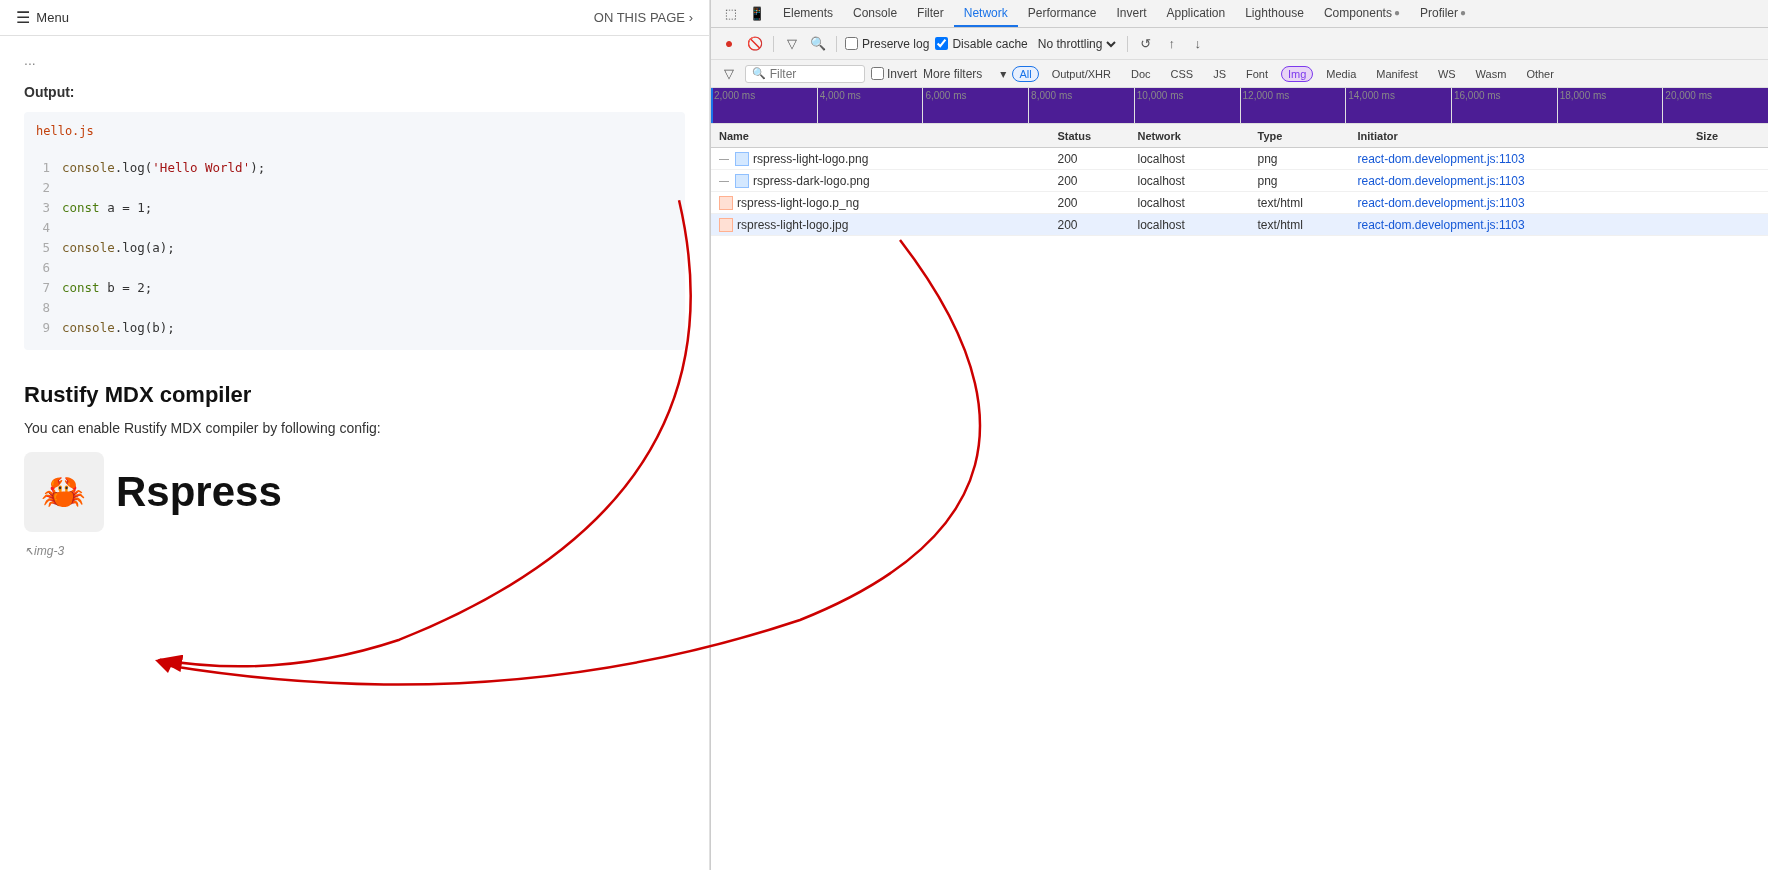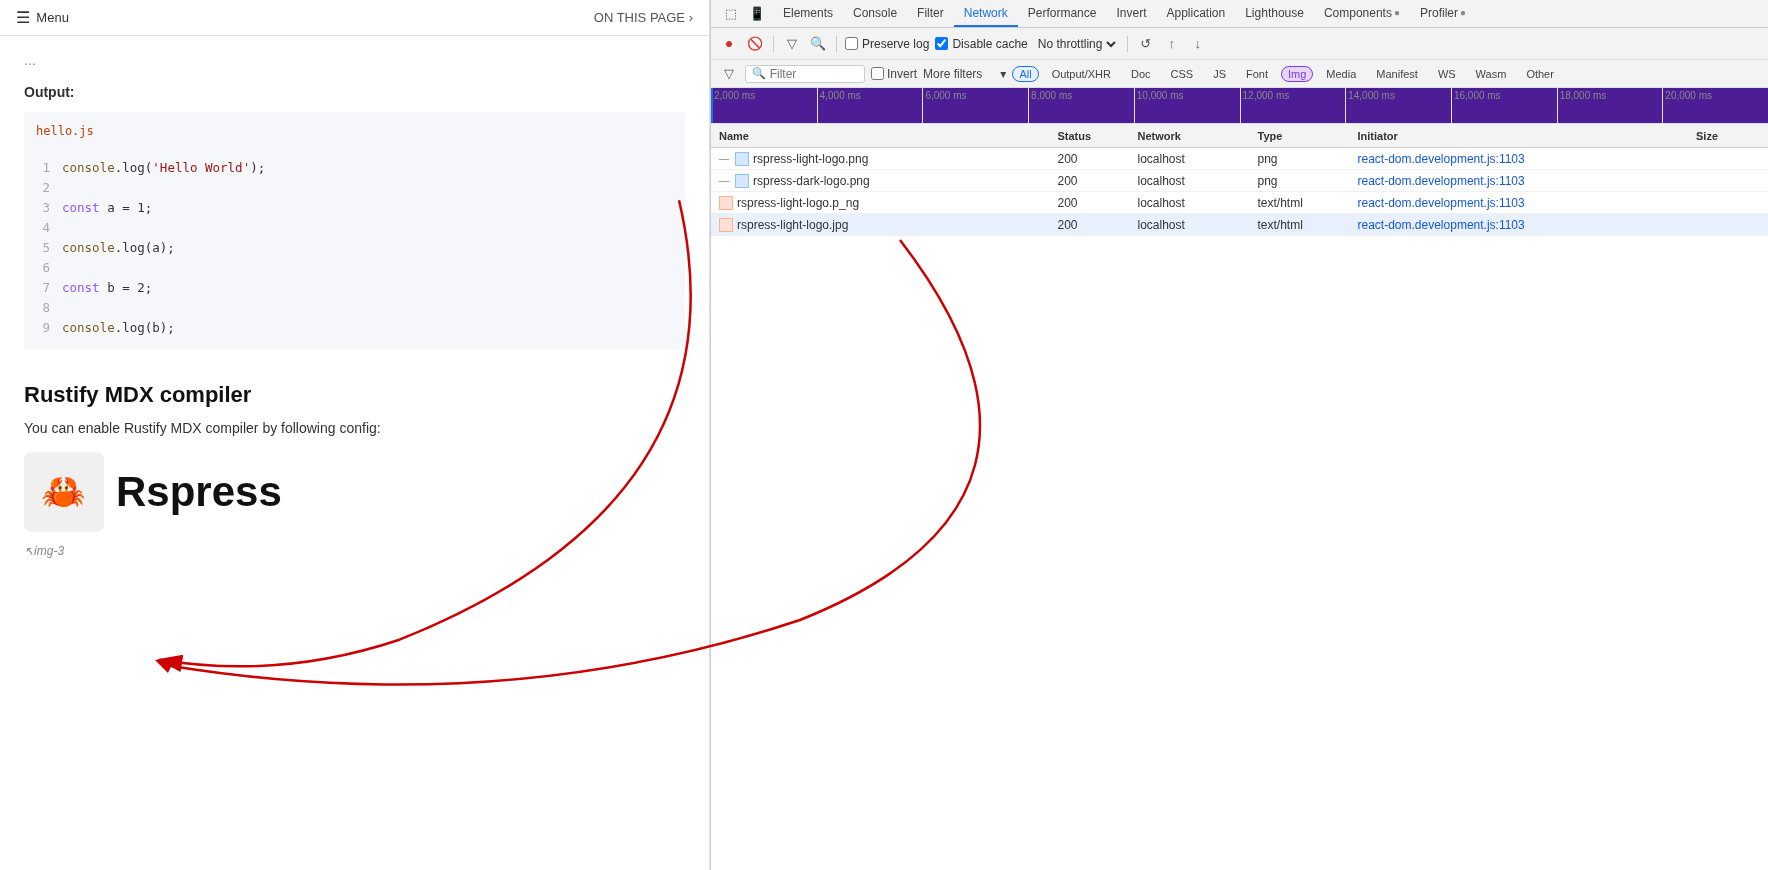--- a/index.html
+++ b/index.html
@@ -83,21 +83,21 @@
       font-family: 'Consolas', 'Monaco', monospace;
       font-size: 12.5px;
     }
     .line-num {
       color: #aaa;
       min-width: 14px;
       text-align: right;
       user-select: none;
     }
     .line-code { color: #333; }
-    .kw { color: #8b5cf6; }
+    .kw { color: #4d7c0f; }
     .str { color: #a31515; }
     .fn { color: #795e26; }
 
     .section-title {
       font-size: 22px;
       font-weight: 700;
       color: #111;
       margin: 32px 0 12px 0;
     }
     .section-text {

